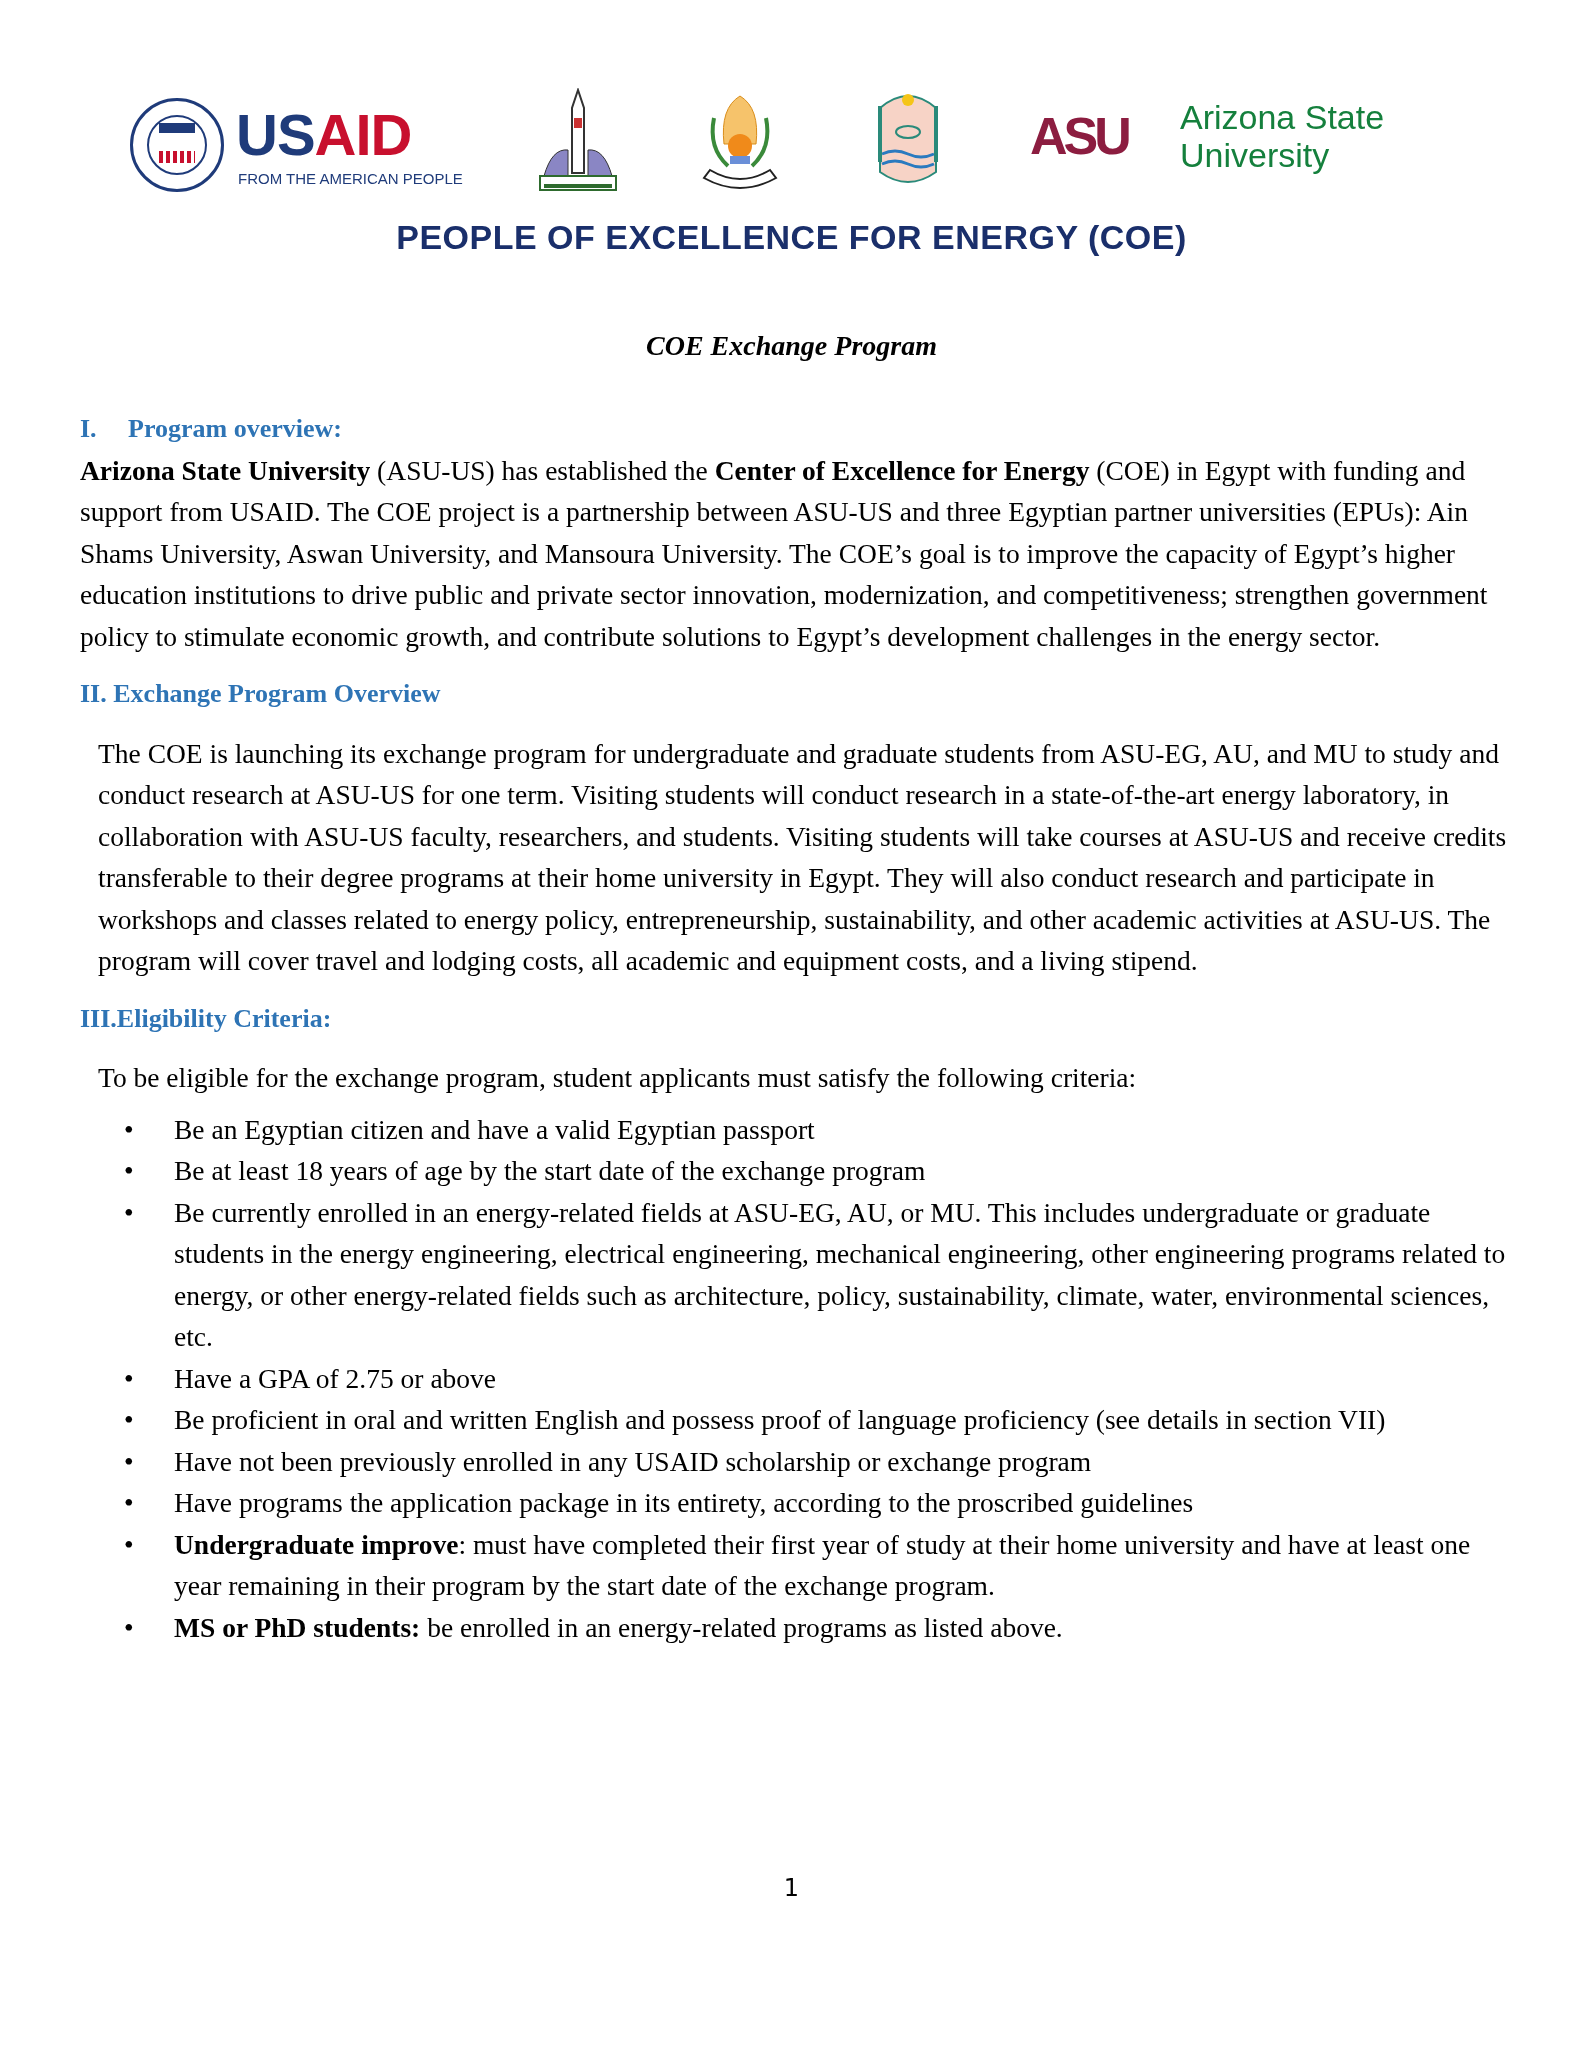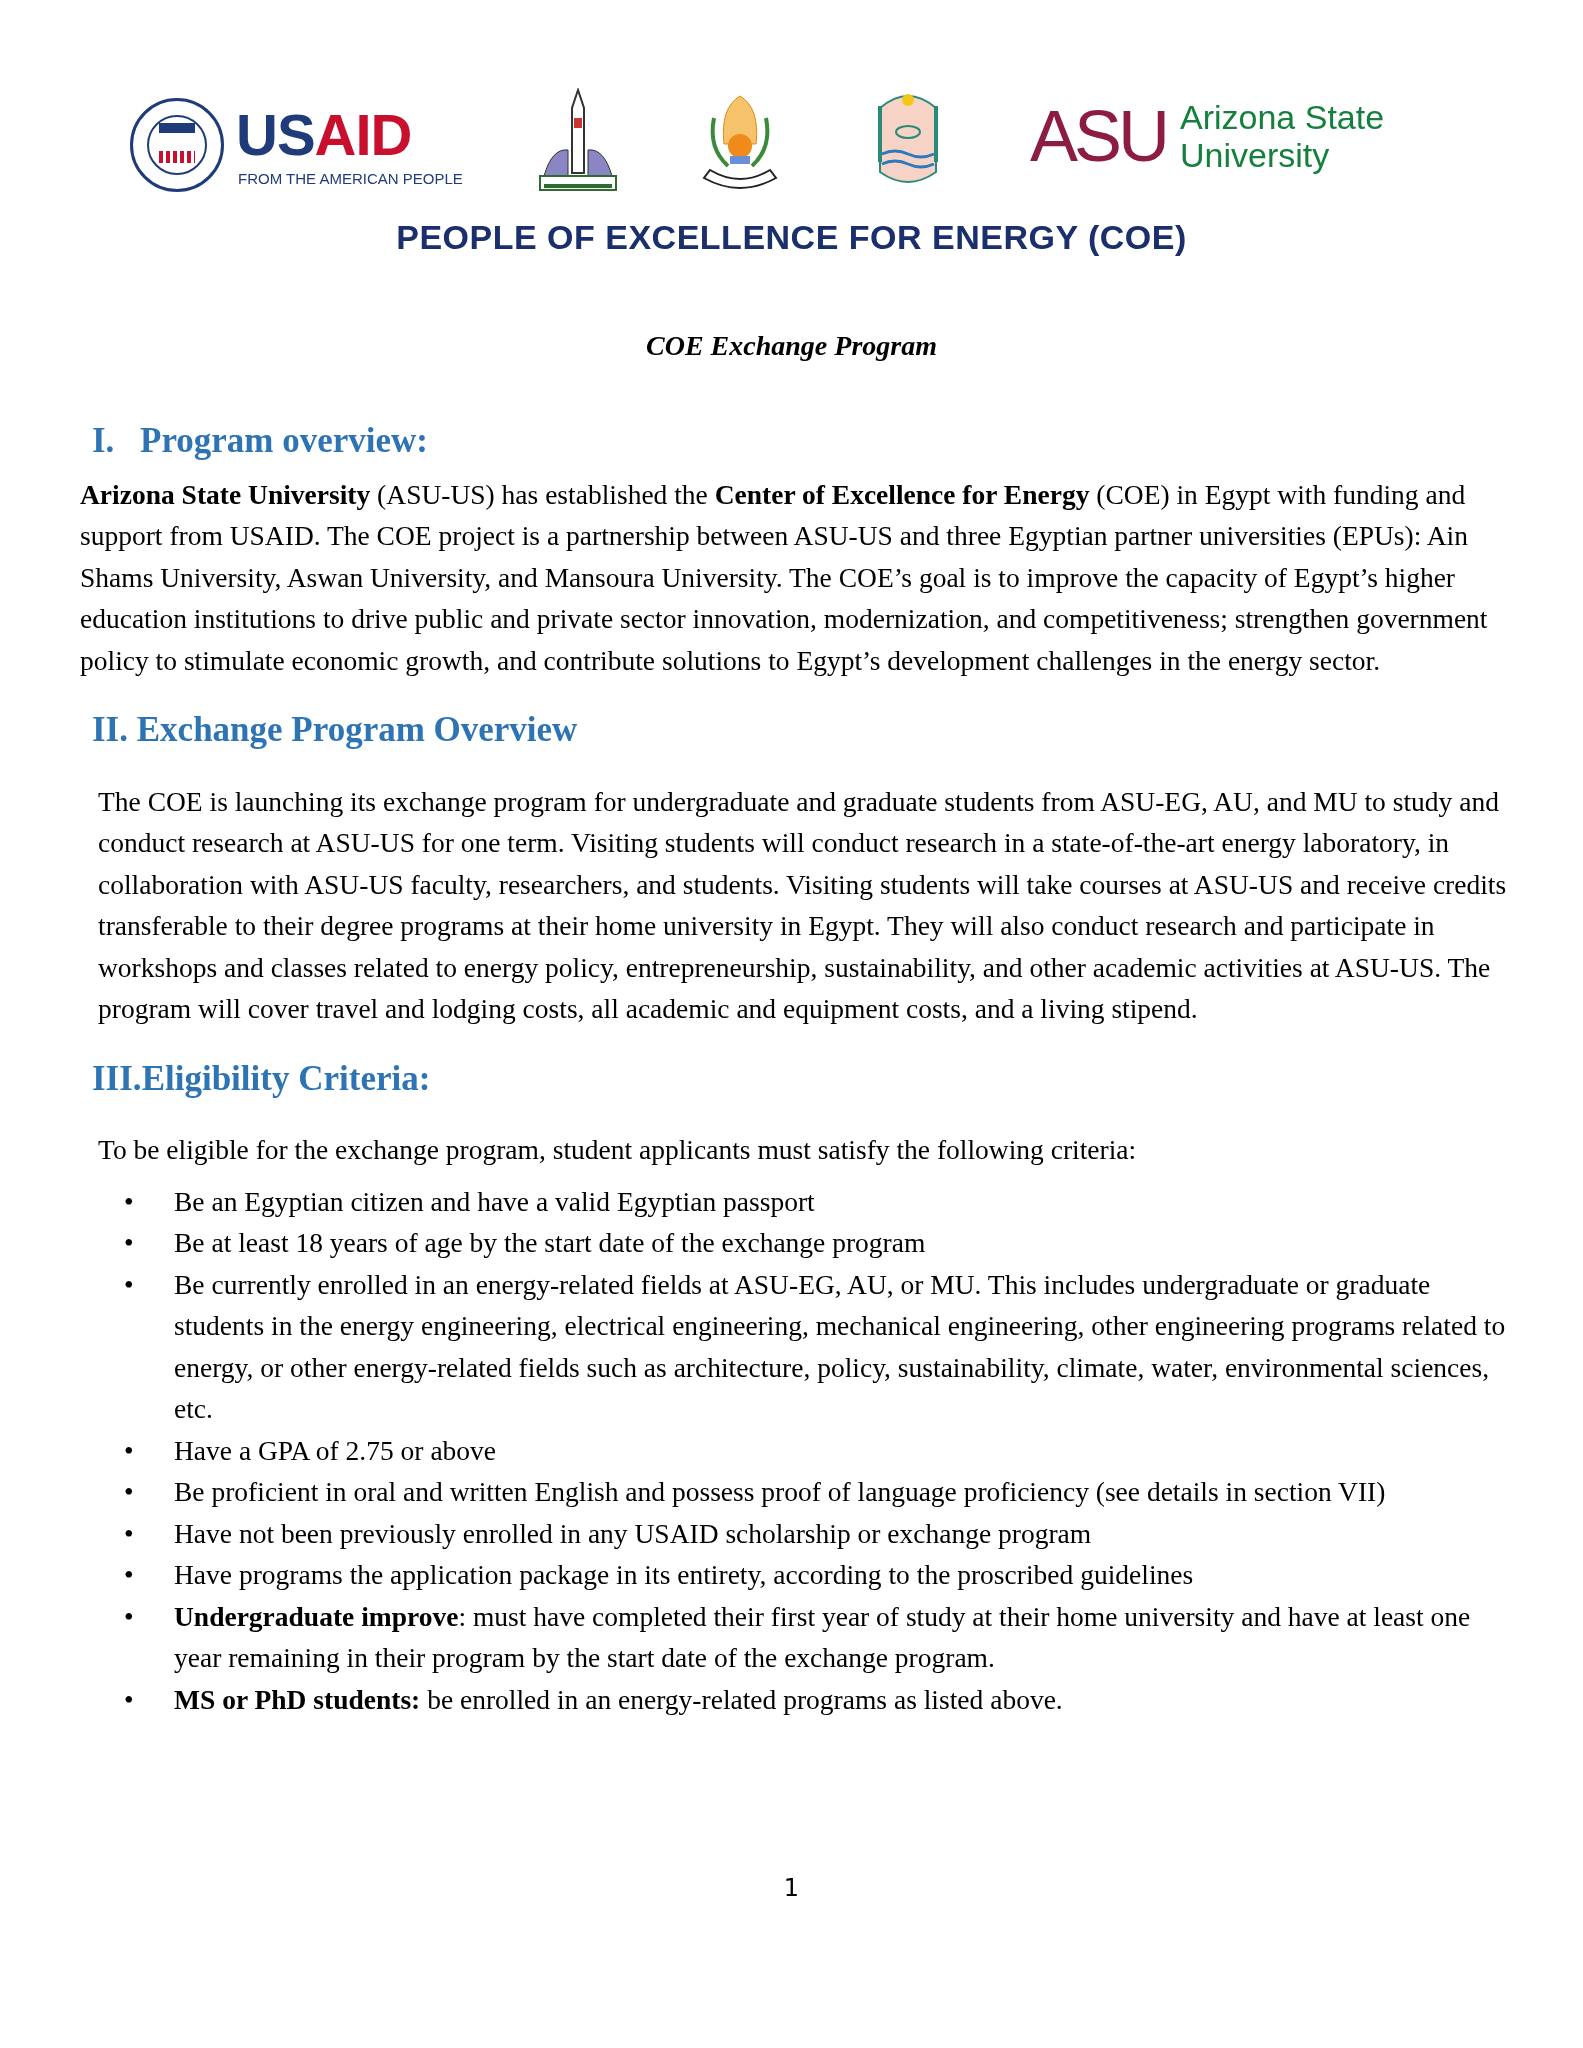--- a/index.html
+++ b/index.html
@@ -19,30 +19,30 @@
     font-size: 58px; line-height: 66px; letter-spacing: -1px; }
   .usaid-word .us { color: #1f3b7a; }
   .usaid-word .aid { color: #c8102e; }
   .usaid-tag { left: 238px; top: 82px; font-family: "Liberation Sans", sans-serif; font-size: 15px; color: #1f3b7a; }
   
   .emblem { width: 80px; height: 110px; top: 0px; }
   .ain-shams { left: 538px; }
   .mansoura { left: 700px; }
   .aswan { left: 868px; }
   
-  .asu-mark { left: 1030px; top: 16px; font-family: "Liberation Sans", sans-serif; font-weight: normal;
-    font-size: 72px; line-height: 64px; color: #8c1d40; letter-spacing: -4px; }
+  .asu-mark { left: 1030px; top: 16px; font-family: "Liberation Sans", sans-serif; font-weight: bold;
+    font-size: 52px; line-height: 64px; color: #8c1d40; letter-spacing: -4px; }
   .asu-name { left: 1180px; top: 10px; font-family: "Liberation Sans", sans-serif; font-weight: normal;
     font-size: 34px; line-height: 38px; color: #15803d; }
   .center-title { position: absolute; top: 218px; left: 0; width: 1583px; text-align: center;
     font-family: "Liberation Sans", sans-serif; font-weight: bold; font-size: 34px; color: #1a2f6b; letter-spacing: 0.5px; }
   .doc-subtitle { position: absolute; top: 330px; left: 0; width: 1583px; text-align: center;
     font-style: italic; font-weight: bold; font-size: 28px; }
   .content { position: absolute; left: 80px; top: 408px; width: 1430px; font-size: 27.5px; line-height: 41.5px; }
-  h2.sec { color: #2e74b5; font-size: 35px; font-weight: bold; margin: 12px; line-height: 41.5px; }
+  h2.sec { color: #2e74b5; font-size: 26px; font-weight: bold; margin: 0; line-height: 41.5px; }
   h2.sec .num { display: inline-block; width: 48px; }
   p { margin: 0; }
   .indent { padding-left: 18px; }
   .gap1 { height: 16px; }
   .gap2 { height: 18px; }
   ul { list-style: none; margin: 10px 0 0 0; padding: 0; }
   ul li { position: relative; padding-left: 94px; }
   ul li .bullet { position: absolute; left: 44px; top: 0; }
   .page-num { position: absolute; top: 1874px; left: 0; width: 1583px; text-align: center;
     font-family: "DejaVu Sans", sans-serif; font-size: 24px; }

